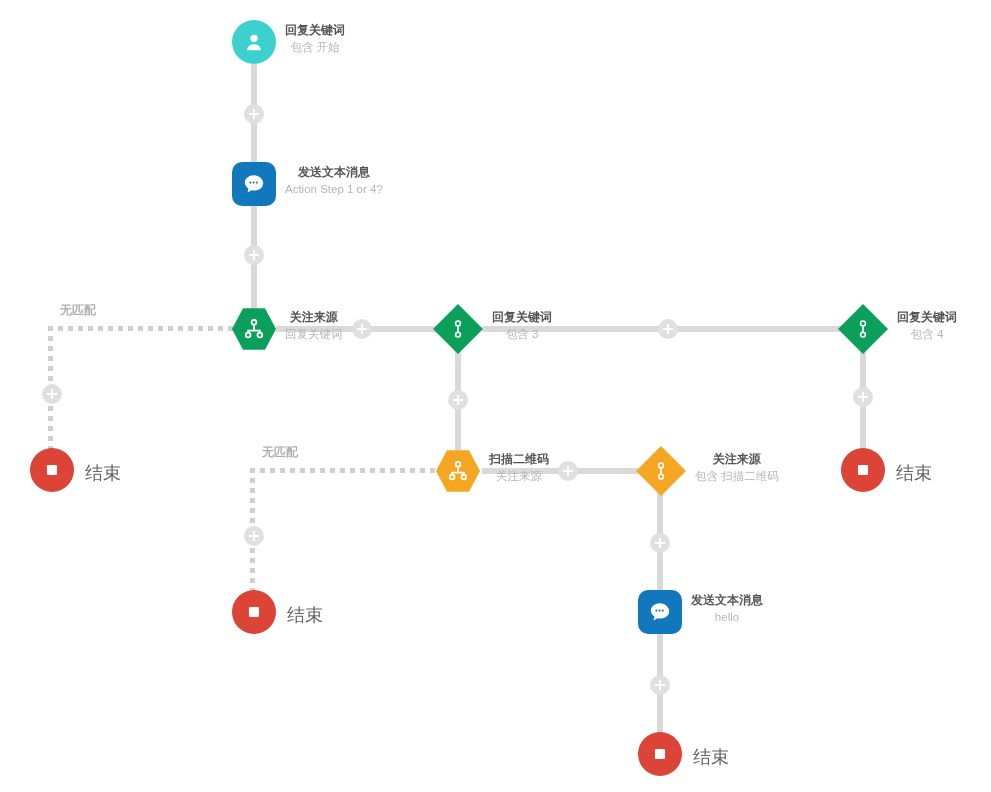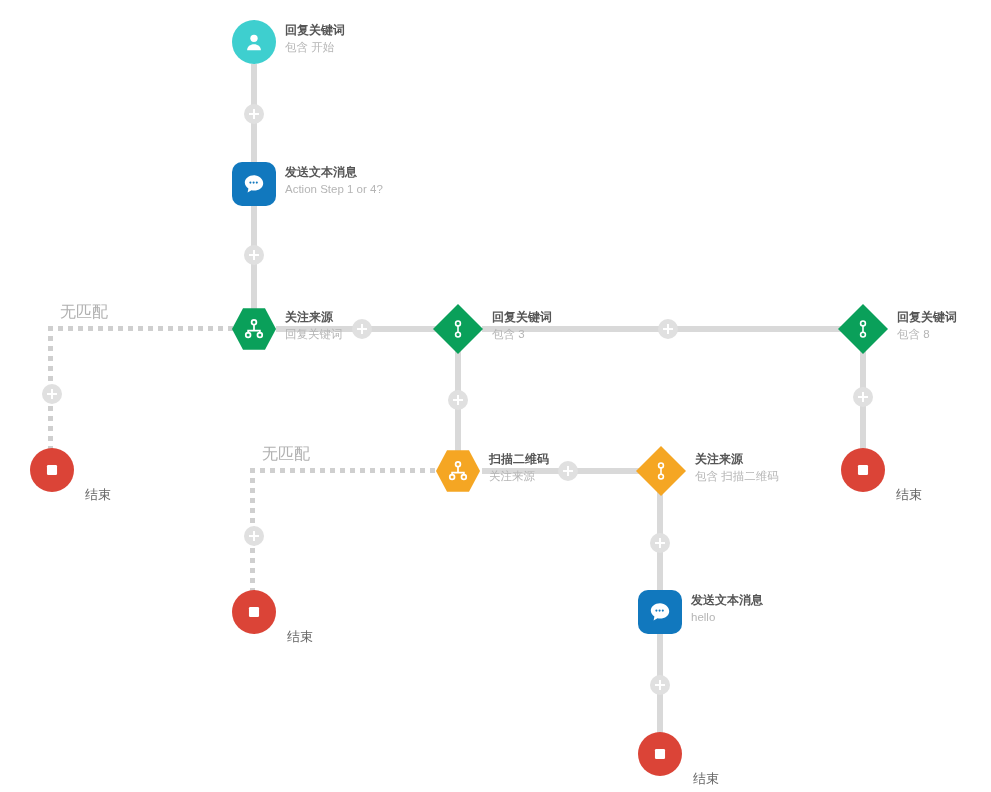--- a/index.html
+++ b/index.html
@@ -91,45 +91,46 @@
     height: 50px;
   }
   .shape svg { display: block; }
 
   
   .label {
     position: absolute;
     z-index: 6;
     white-space: nowrap;
     line-height: 1.25;
+    text-align: center;
   }
   .label .title {
     font-size: 12px;
     font-weight: bold;
     color: #555555;
     display: block;
   }
   .label .sub {
     font-size: 11.5px;
     color: #b5b5b5;
     display: block;
     margin-top: 2px;
   }
   .label.single .title {
     font-weight: normal;
     color: #666666;
-    font-size: 13px;
-    margin-top: 25px;
+    font-size: 18px;
   }
   .edgelabel {
     position: absolute;
     z-index: 6;
-    font-size: 16px;
+    font-size: 12px;
     color: #b0b0b0;
     white-space: nowrap;
+    font-weight: bold;
   }
 </style>
 </head>
 <body>
 
 <div id="canvas">
     <div class="line v" style="left: 251px; top: 64px; width: 6px; height: 144px; background: rgb(217, 217, 217);"></div>
     <div class="line v" style="left: 251px; top: 206px; width: 6px; height: 125px; background: rgb(217, 217, 217);"></div>
     <div class="line h" style="left: 276px; top: 326px; width: 186px; height: 6px; background: rgb(217, 217, 217);"></div>
     <div class="line h" style="left: 482px; top: 326px; width: 378px; height: 6px; background: rgb(217, 217, 217);"></div>
@@ -210,21 +211,21 @@
       <div class="shape diamond" style="background: rgb(10, 160, 90);">
         <svg width="20" height="20" viewBox="0 0 24 24" aria-hidden="true">
         <circle cx="12" cy="5.3" r="2.9" fill="none" stroke="#fff" stroke-width="1.9"></circle>
         <circle cx="12" cy="18.7" r="2.9" fill="none" stroke="#fff" stroke-width="1.9"></circle>
         <path d="M12 8.3v7.4" stroke="#fff" stroke-width="1.9" stroke-linecap="round"></path>
       </svg>
       </div>
     </div>
     <div class="label" style="left: 897px; top: 310px;">
       <span class="title">回复关键词</span>
-      <span class="sub">包含 8</span>
+      <span class="sub">包含 4</span>
     </div>
     <div class="node" style="left: 436px; top: 449px;">
       <div class="shape hex" style="background: rgb(245, 166, 35);">
         <svg width="22" height="22" viewBox="0 0 24 24" aria-hidden="true">
         <circle cx="12" cy="4.6" r="2.6" fill="none" stroke="#fff" stroke-width="1.9"></circle>
         <circle cx="5.6" cy="18.6" r="2.6" fill="none" stroke="#fff" stroke-width="1.9"></circle>
         <circle cx="18.4" cy="18.6" r="2.6" fill="none" stroke="#fff" stroke-width="1.9"></circle>
         <path d="M12 7.4v3.4M5.6 16v-2.3h12.8V16M12 10.8v2.9" stroke="#fff" stroke-width="1.9" fill="none" stroke-linecap="round"></path>
       </svg>
       </div>

